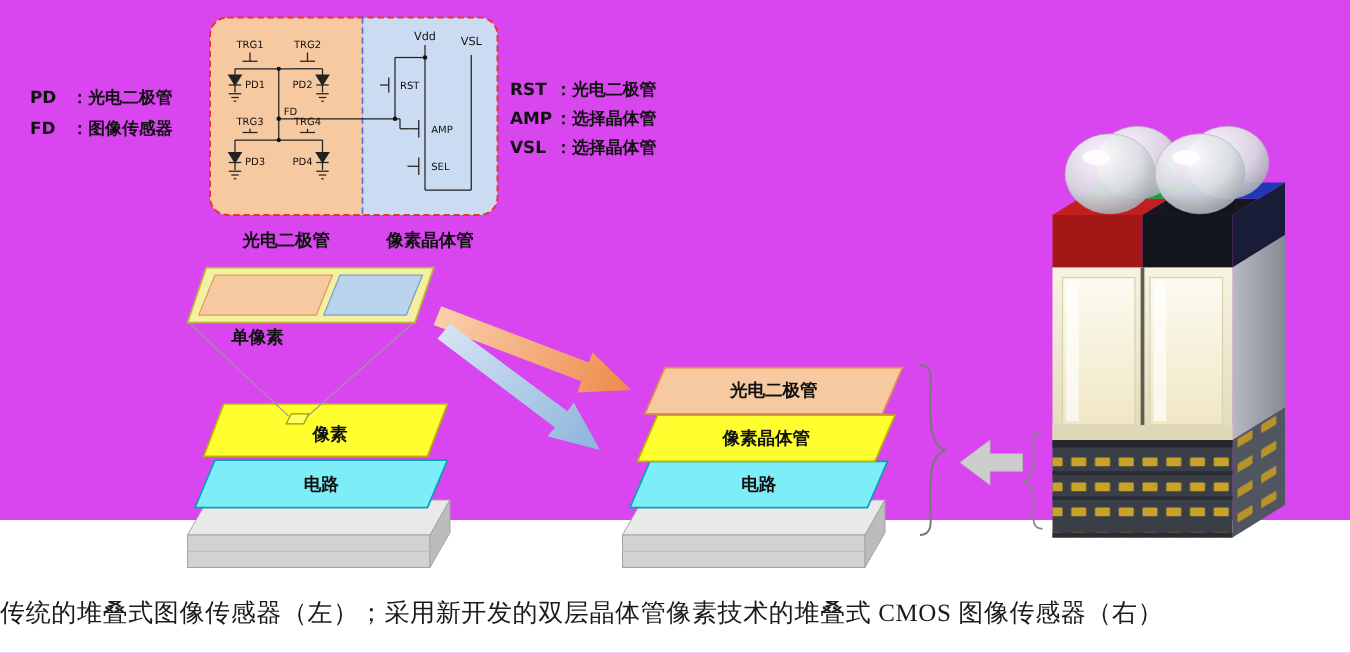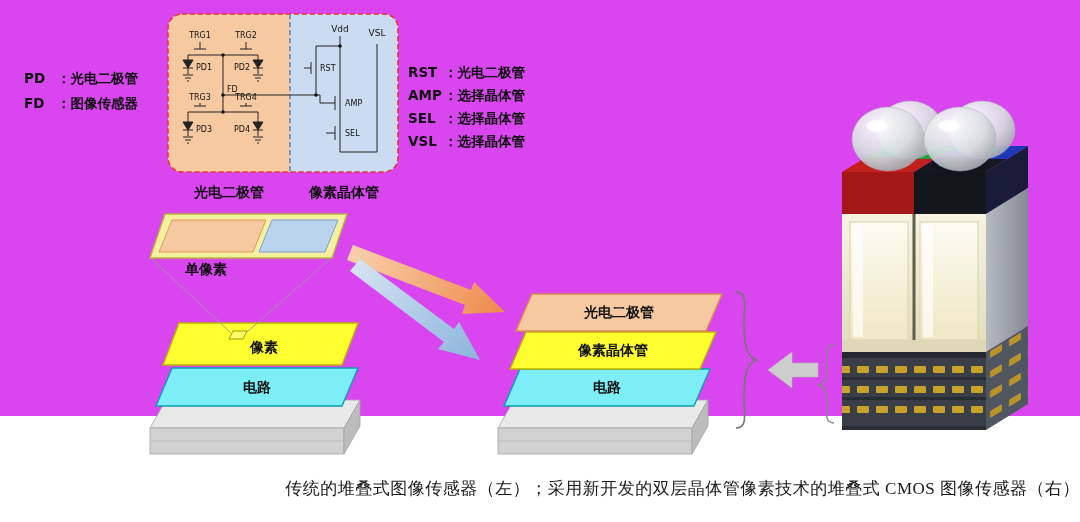--- a/index.html
+++ b/index.html
@@ -5,22 +5,22 @@
   *{margin:0;padding:0;box-sizing:border-box}
   html,body{background:#fff}
   body{width:1080px;height:522px;overflow:hidden;font-family:"DejaVu Sans","Liberation Sans",sans-serif}
   .canvas{position:relative;width:1080px;height:416px;background:#d946ef}
   svg.scene{position:absolute;left:0;top:0}
   .legend{position:absolute;font-weight:bold;font-size:13.5px;color:#111;white-space:nowrap}
   .legend-left{left:24px;top:66px;line-height:25px}
   .legend-right{left:408px;top:61px;line-height:23px}
   .legend .abbr{display:inline-block;min-width:33px}
   .legend-right .abbr{min-width:36px}
-  .caption{position:absolute;left:0;right:0;top:477px;text-align:right;
-           font-family:"Liberation Serif","DejaVu Serif",serif;font-size:17px;color:#1a1a1a;letter-spacing:.5px}
+  .caption{position:absolute;left:0;right:0;top:477px;text-align:left;
+           font-family:"Liberation Serif","DejaVu Serif",serif;font-size:20px;color:#1a1a1a;letter-spacing:.5px}
   text{font-family:"DejaVu Sans","Liberation Sans",sans-serif;fill:#111}
   .t8{font-size:8px}
   .t9{font-size:9px}
   .sec{font-size:14px;font-weight:bold}
   .layer{font-size:14px;font-weight:bold}
   .wire{stroke:#222;stroke-width:1;fill:none}
 </style>
 </head>
 <body>
 
@@ -274,19 +274,18 @@
 </svg>
 
 <div class="legend legend-left">
   <div><span class="abbr">PD</span><span>：</span><span>光电二极管</span></div>
   <div><span class="abbr">FD</span><span>：</span><span>图像传感器</span></div>
 </div>
 
 <div class="legend legend-right">
   <div><span class="abbr">RST</span><span>：</span><span>光电二极管</span></div>
   <div><span class="abbr">AMP</span><span>：</span><span>选择晶体管</span></div>
-  <div><span class="abbr">SEL</span><span>：</span><span>选择晶体管</span></div>
   <div><span class="abbr">VSL</span><span>：</span><span>选择晶体管</span></div>
 </div>
 
 <div class="caption">传统的堆叠式图像传感器（左）；采用新开发的双层晶体管像素技术的堆叠式 CMOS 图像传感器（右）</div>
 
 </div>
 
 </body></html>

